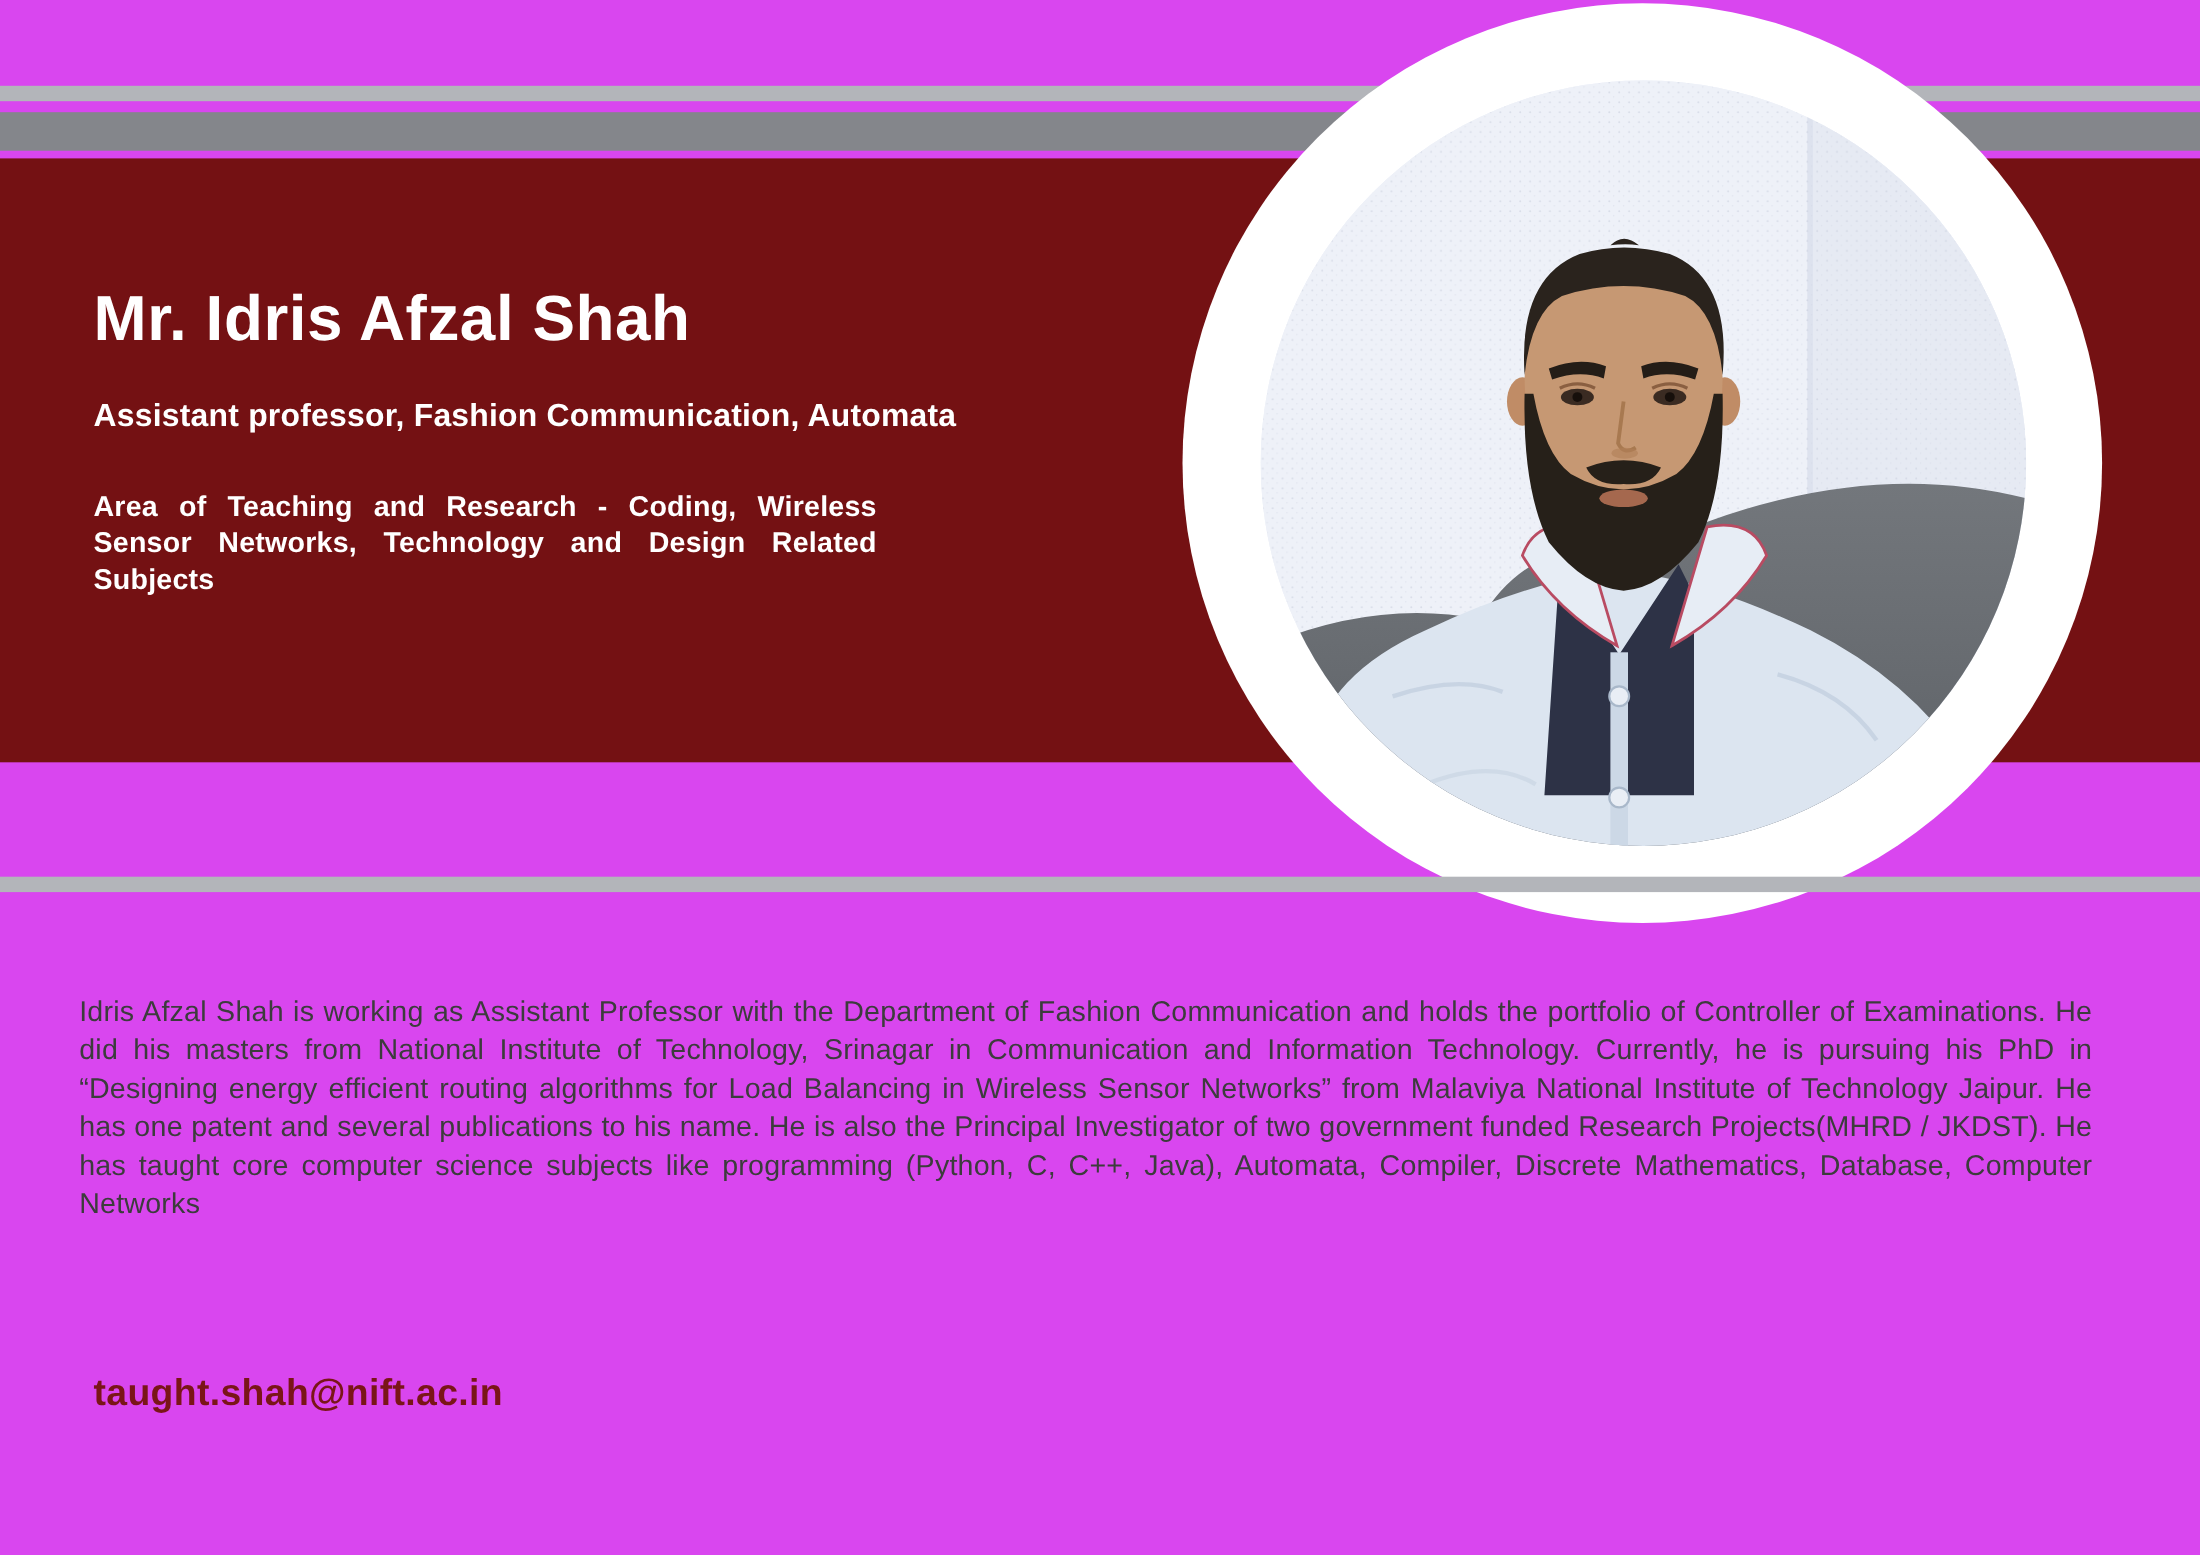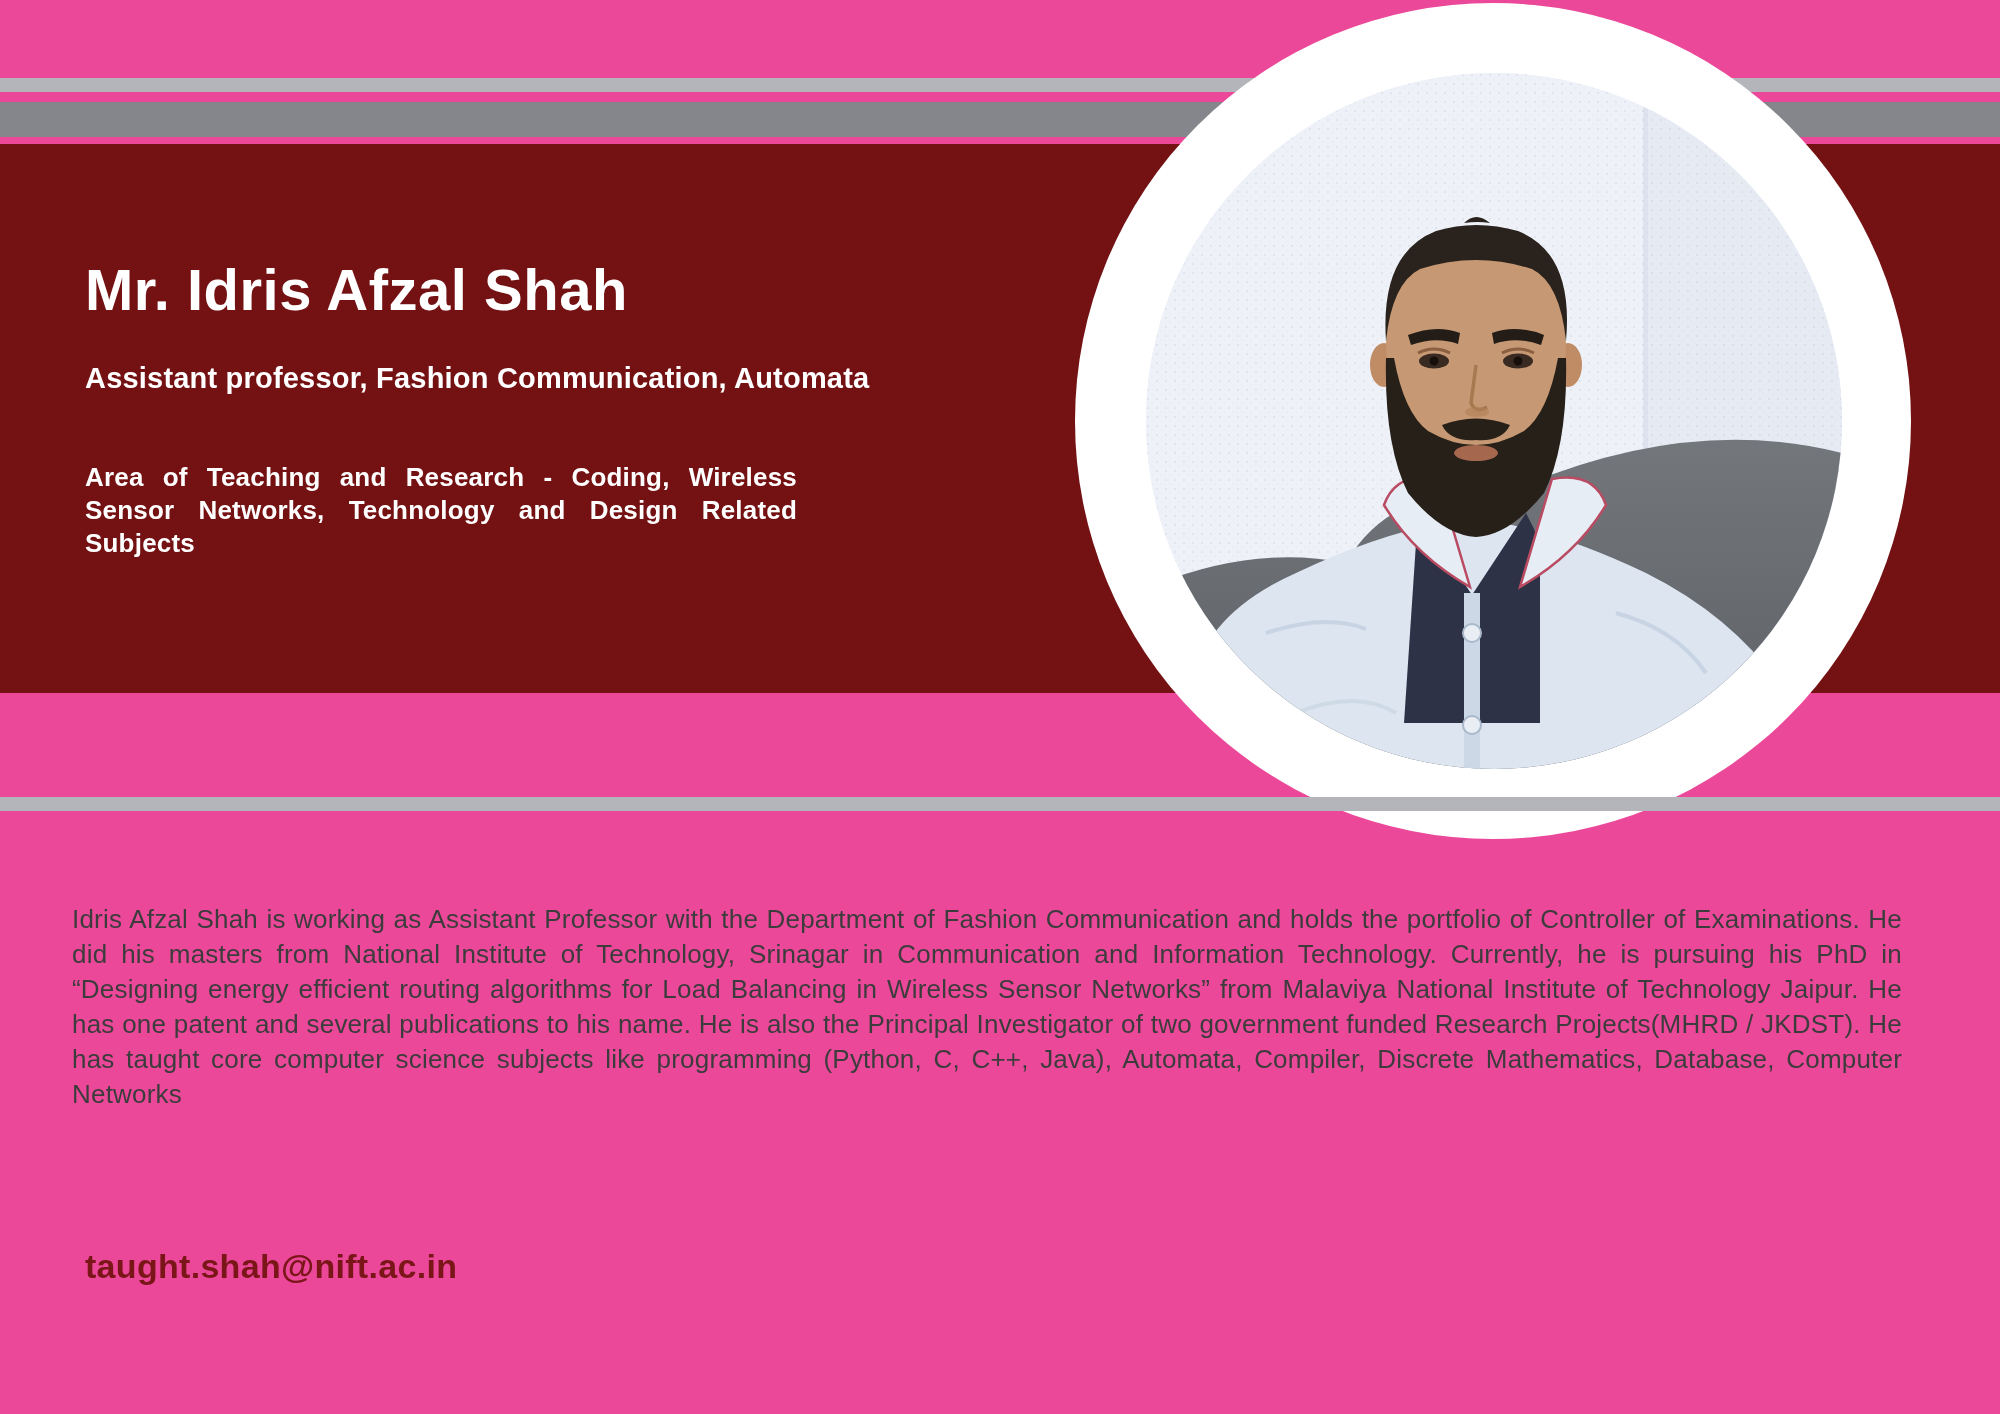--- a/index.html
+++ b/index.html
@@ -1,19 +1,19 @@
 <!DOCTYPE html>
 <html style="--maroon: #741113; --light_gray: #b3b5ba; --dark_gray: #84868b; --body_text: #3c3c3c; --email_red: #7a1518;"><head>
 <meta charset="utf-8">
 <style>
   html,body{margin:0;padding:0;background:#ffffff;}
   #page{
     position:relative;
     width:2000px;height:1414px;
-    background:#ec4899;
+    background:#d946ef;
     overflow:hidden;
     font-family:"Liberation Sans", sans-serif;
   }
   .stripe{position:absolute;left:0;width:2000px;}
   .stripe-light-top{top:78px;height:14px;background:var(--light_gray,#b3b5ba);z-index:1;}
   .stripe-dark-top{top:102px;height:35px;background:var(--dark_gray,#84868b);z-index:1;}
   .banner{
     position:absolute;left:0;top:144px;width:2000px;height:549px;
     background:var(--maroon,#741113);z-index:1;
   }
@@ -30,21 +30,21 @@
 
   .banner-text{position:absolute;left:85px;z-index:5;color:#ffffff;}
   .profile-name{
     top:258px;font-size:58px;font-weight:800;letter-spacing:0.5px;line-height:1.1;
     white-space:nowrap;
   }
   .profile-title{
     top:362px;font-size:29px;font-weight:700;letter-spacing:0.2px;white-space:nowrap;
   }
   .profile-area{
-    top:461px;width:712px;font-size:26px;font-weight:600;line-height:33px;
+    top:444px;width:712px;font-size:26px;font-weight:600;line-height:33px;
     text-align:justify;letter-spacing:0.2px;
   }
   .bio{
     position:absolute;left:72px;top:902px;width:1830px;
     font-size:26px;font-weight:300;line-height:35px;color:var(--body_text,#3c3c3c);
     text-align:justify;letter-spacing:0.2px;z-index:5;
   }
   .email{
     position:absolute;left:85px;top:1247px;
     font-size:34px;font-weight:800;color:var(--email_red,#7a1518);

